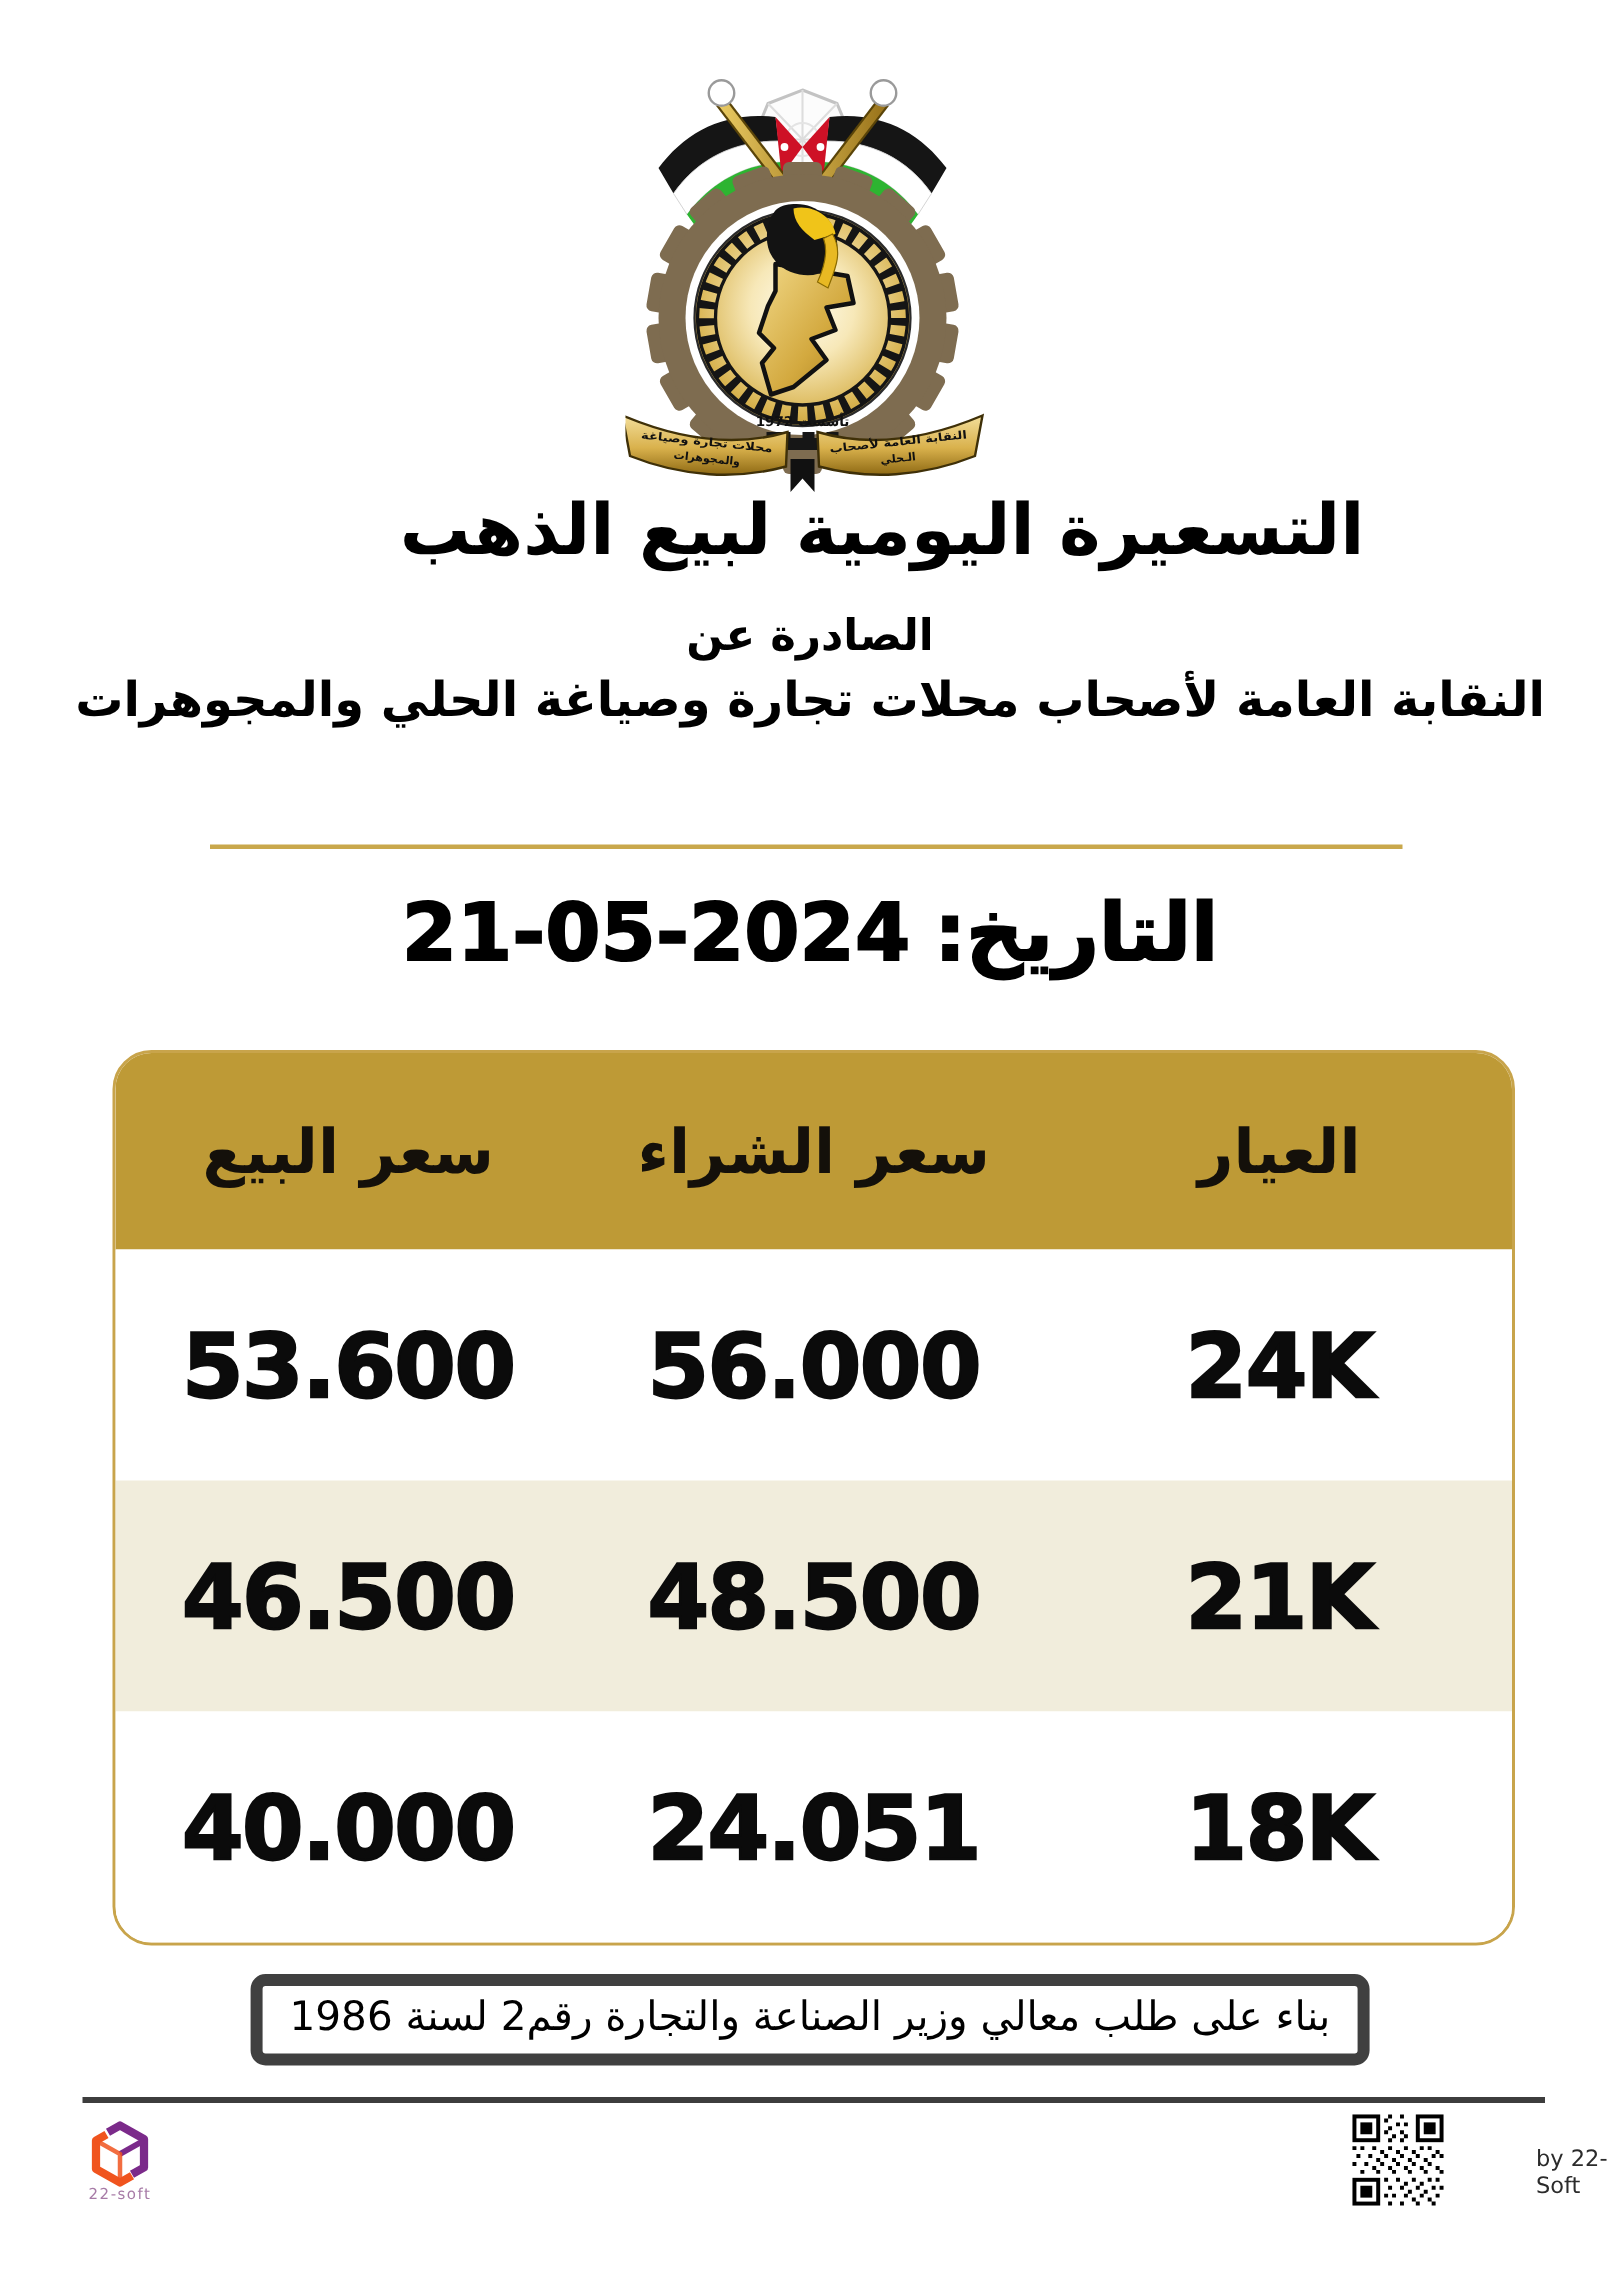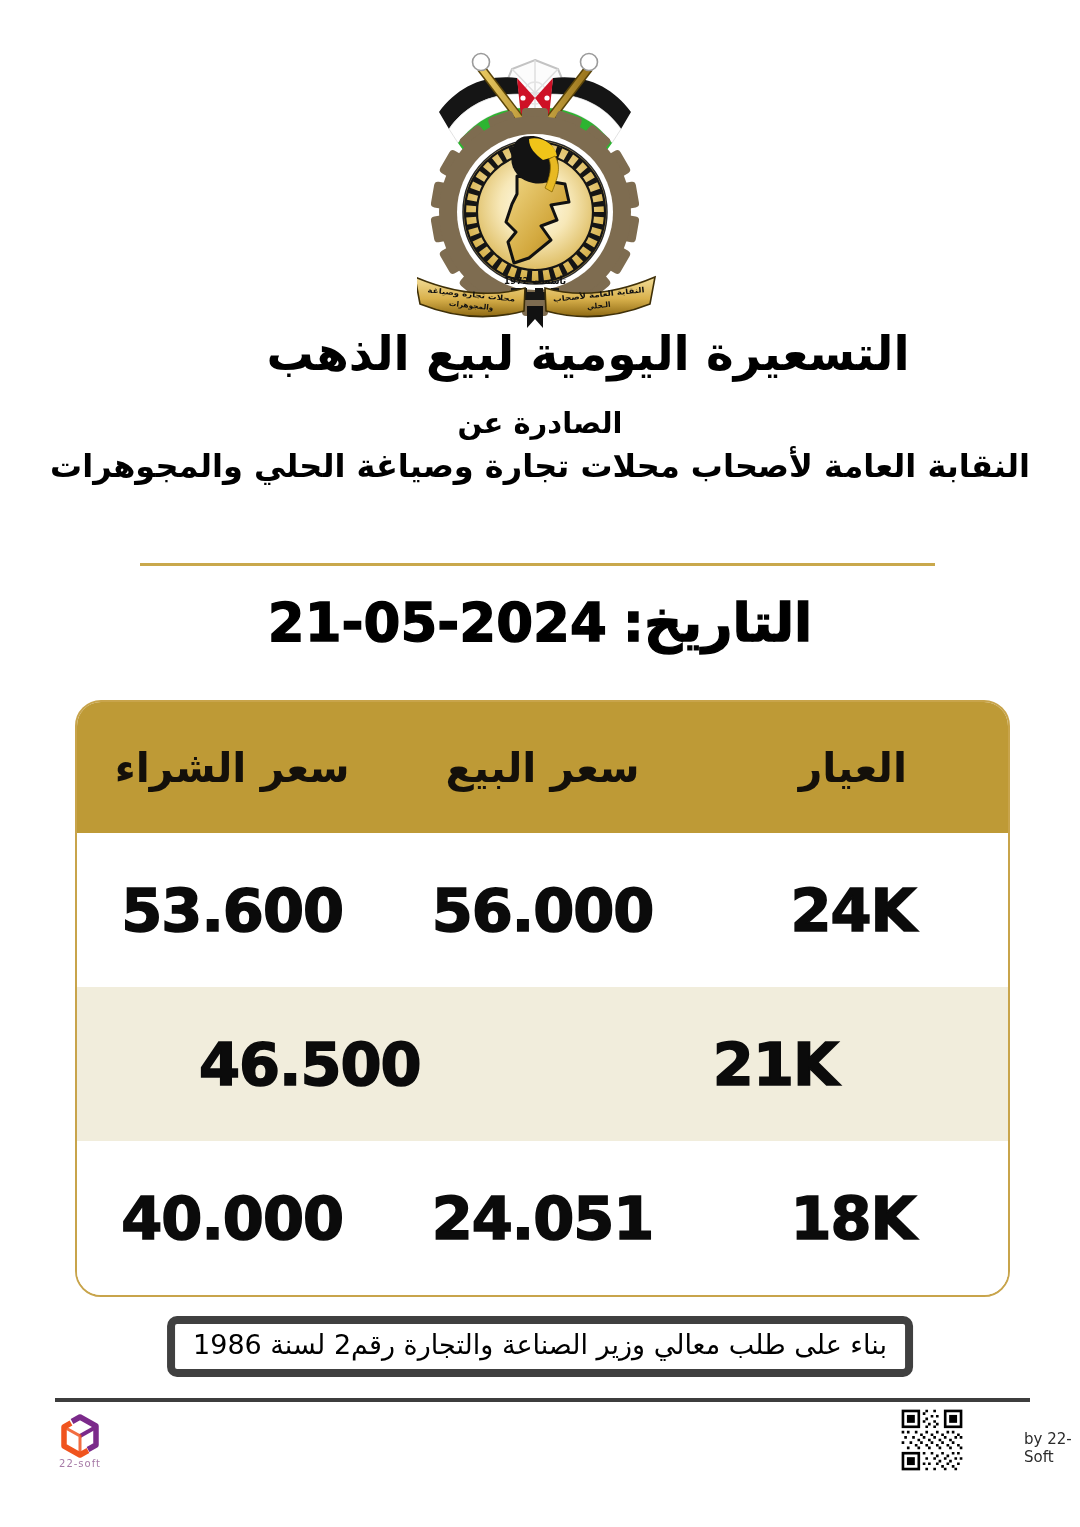--- a/index.html
+++ b/index.html
@@ -167,31 +167,32 @@
   <div class="abs ctr rtl syndicate">النقابة العامة لأصحاب محلات تجارة وصياغة الحلي والمجوهرات</div>
   <div class="abs gold-line"></div>
 
   <div class="abs date-row">
     <span>التاريخ:</span>
     <span dir="ltr">21-05-2024</span>
   </div>
 
   <div class="abs price-table">
     <div class="thead">
+      <div class="cell">سعر البيع</div>
       <div class="cell">سعر الشراء</div>
-      <div class="cell">سعر البيع</div>
       <div class="cell">العيار</div>
     </div>
     <div class="trow">
       <div class="cell">53.600</div>
       <div class="cell">56.000</div>
       <div class="cell">24K</div>
     </div>
     <div class="trow cream">
       <div class="cell">46.500</div>
+      <div class="cell">48.500</div>
       <div class="cell">21K</div>
     </div>
     <div class="trow">
       <div class="cell">40.000</div>
       <div class="cell">24.051</div>
       <div class="cell">18K</div>
     </div>
   </div>
 
   <div class="abs rtl note">بناء على طلب معالي وزير الصناعة والتجارة رقم2 لسنة 1986</div>

